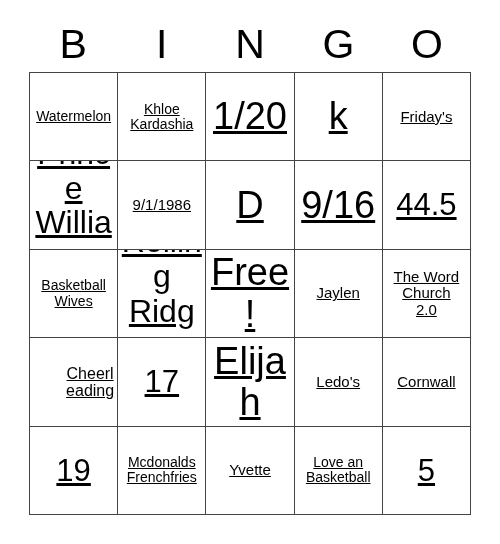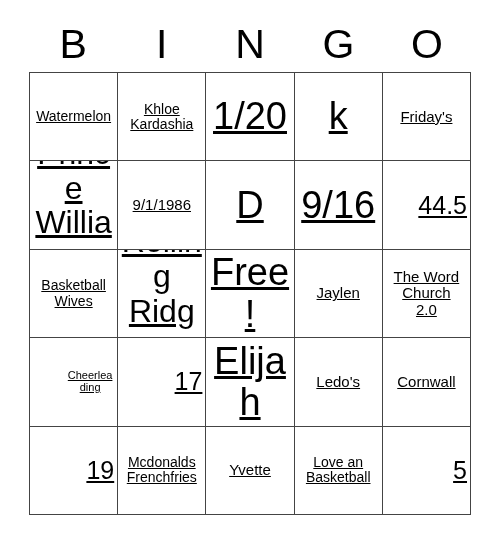--- a/index.html
+++ b/index.html
@@ -79,27 +79,27 @@
   }
   .cell-text {
     display: block;
     width: 100%;
     line-height: 1.08;
     white-space: pre-line;
     word-break: break-word;
   }
 
   
-  .fs-xxl .cell-text { font-size: 25px; text-align: right; }
+  .fs-xxl .cell-text { font-size: 31px; }
   .fs-xl  .cell-text { font-size: 38px; }
   .fs-lg  .cell-text { font-size: 32px; }
   .fs-md  .cell-text { font-size: 15px; }
   .fs-sm  .cell-text { font-size: 14px; }
   .fs-xs  .cell-text { font-size: 15px; }
-  .fs-xxs .cell-text { font-size: 11px; margin-left: 33px; }
+  .fs-xxs .cell-text { font-size: 16px; margin-left: 33px; }
 </style>
 </head>
 <body>
 
 <div id="bingo-card">
 
   <div id="bingo-header">
     <div class="header-letter">B</div>
     <div class="header-letter">I</div>
     <div class="header-letter">N</div>

